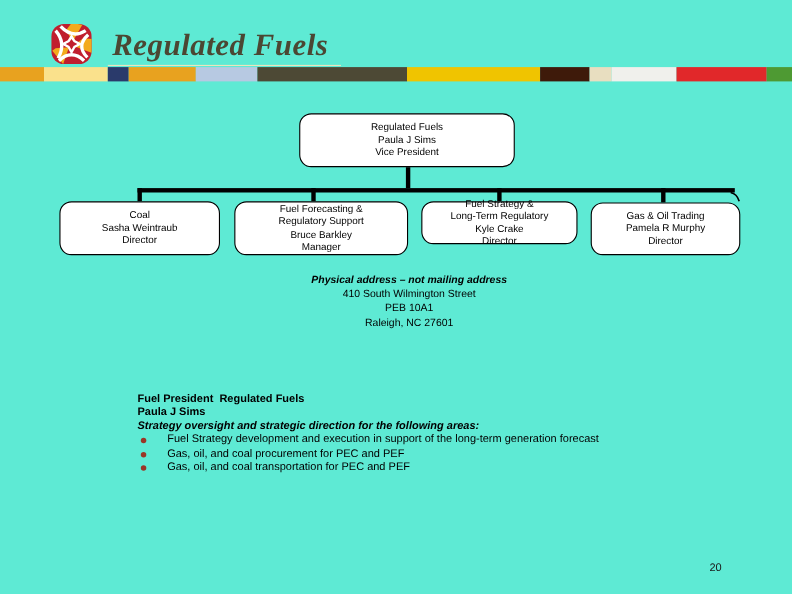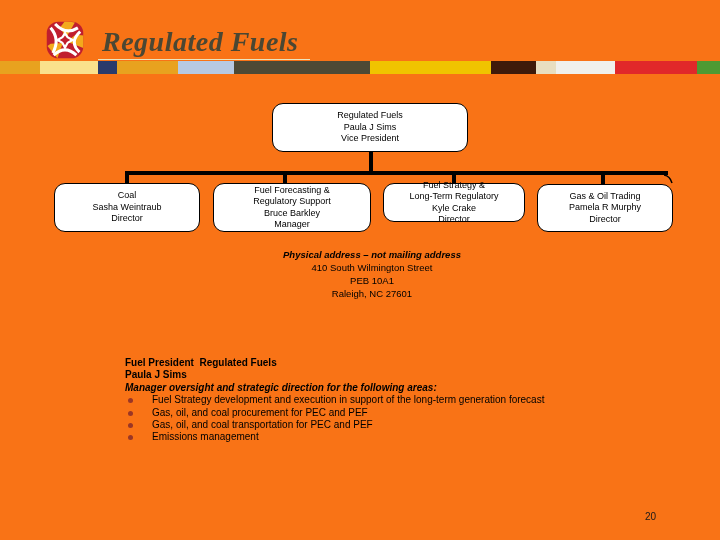--- a/index.html
+++ b/index.html
@@ -1,16 +1,16 @@
 <!DOCTYPE html>
 <html><head>
 <meta charset="utf-8">
 <style>
   html,body{margin:0;padding:0;background:#fff;}
-  .slide{position:relative;width:720px;height:540px;background:#f97316;overflow:hidden;
+  .slide{position:relative;width:720px;height:540px;background:#5eead4;overflow:hidden;
          font-family:"Liberation Sans",sans-serif;color:#000;}
   
   .logo{position:absolute;left:46px;top:20px;width:38px;height:40px;}
   .title{position:absolute;left:102px;top:26px;font-family:"Liberation Serif",serif;
          font-style:italic;font-weight:bold;font-size:28px;letter-spacing:0.5px;}
   .title-underline{position:absolute;left:98px;top:59px;width:212px;height:1px;background:#ece4bd;}
   
   .stripe{position:absolute;left:0;top:61px;width:720px;height:13px;display:flex;}
   .stripe div{height:13px;}
   
@@ -134,36 +134,32 @@
   <div class="address">
     <div class="head">Physical address – not mailing address</div>
     <div>410 South Wilmington Street</div>
     <div>PEB 10A1</div>
     <div>Raleigh, NC 27601</div>
   </div>
 
   <div class="descr">
     <div class="b">Fuel President  Regulated Fuels</div>
     <div class="b">Paula J Sims</div>
-    <div class="bi">Manager oversight and strategic direction for the following areas:</div>
+    <div class="bi">Strategy oversight and strategic direction for the following areas:</div>
     <ul class="blist">
       <li>
         <span class="bdot" style="background-color: rgb(154, 54, 38);"></span>
         <span>Fuel Strategy development and execution in support of the long-term generation forecast</span>
       </li>
       <li>
         <span class="bdot" style="background-color: rgb(154, 54, 38);"></span>
         <span>Gas, oil, and coal procurement for PEC and PEF</span>
       </li>
       <li>
         <span class="bdot" style="background-color: rgb(154, 54, 38);"></span>
         <span>Gas, oil, and coal transportation for PEC and PEF</span>
       </li>
-      <li>
-        <span class="bdot" style="background-color: rgb(154, 54, 38);"></span>
-        <span>Emissions management</span>
-      </li>
     </ul>
   </div>
 
   <div class="pagenum">20</div>
 
 </div>
 
 </body></html>

